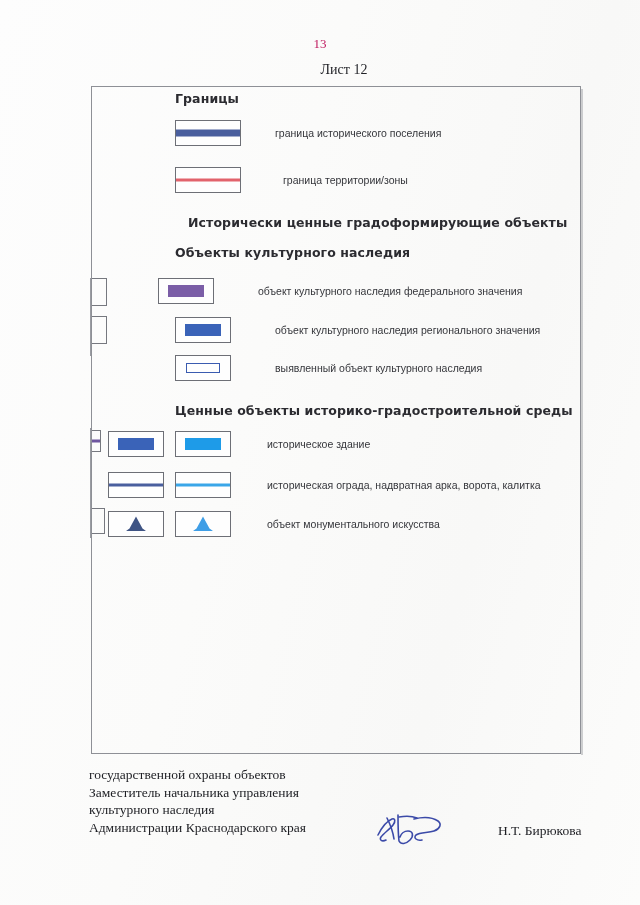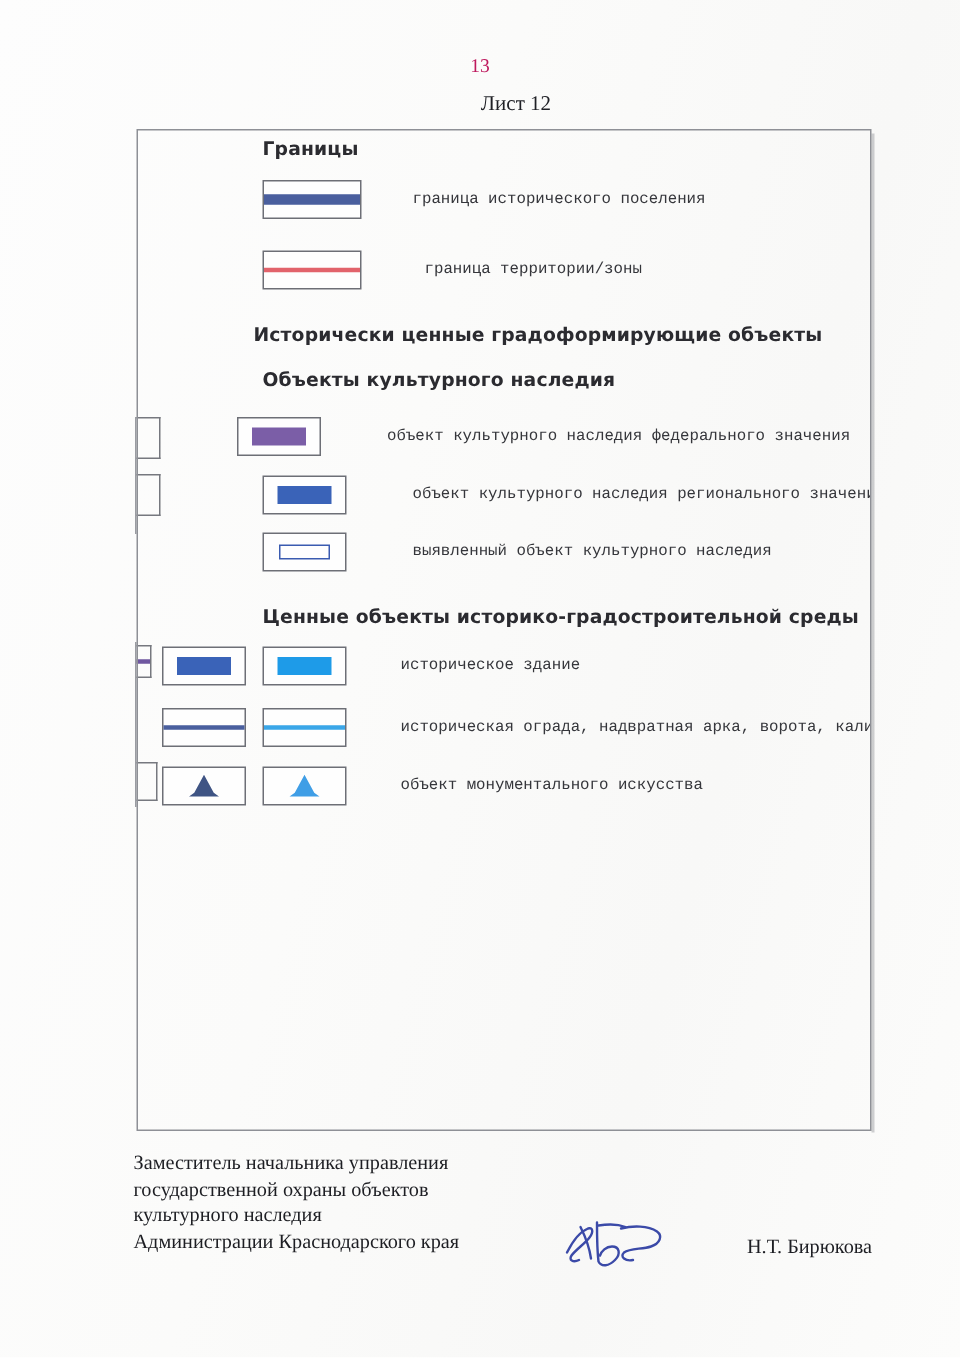--- a/index.html
+++ b/index.html
@@ -50,21 +50,21 @@
     font-family:"DejaVu Sans", sans-serif;
     font-weight:bold;
     font-size:12.5px;
     color:#2b2b30;
     letter-spacing:.1px;
     white-space:nowrap;
   }
   
   .row{ position:absolute; display:flex; align-items:center; }
   .label{
-    font-family:Liberation Mono, monospace;
+    font-family:Liberation Sans, sans-serif;
     font-size:10.5px;
     color:#35363b;
     white-space:nowrap;
   }
   
   .sw{
     box-sizing:border-box;
     border:1.3px solid #6d6f76;
     background:#fefefe;
     position:relative;
@@ -172,21 +172,21 @@
       <span class="label" style="margin-left:34px;">граница исторического поселения</span>
     </div>
 
     <div class="row" style="left:83px;top:80px;">
       <span class="sw sw-wide">
         <span class="line-thin" style="background:#e2636c;"></span>
       </span>
       <span class="label" style="margin-left:42px;">граница территории/зоны</span>
     </div>
 
-    <div class="heading" style="left:77px;top:128px;">Исторически ценные градоформирующие объекты</div>
+    <div class="heading" style="left:96px;top:128px;">Исторически ценные градоформирующие объекты</div>
 
     <div class="heading" style="left:83px;top:158px;">Объекты культурного наследия</div>
 
     <div class="row" style="left:66px;top:191px;">
       <span class="sw sw-main">
         <span class="fill-rect" style="background:#7b5ea7;"></span>
       </span>
       <span class="label" style="margin-left:44px;">объект культурного наследия федерального значения</span>
     </div>
 
@@ -239,22 +239,22 @@
           <path d="M12 1 L18.5 13 L22 15.5 L2 15.5 L5.5 13 Z" fill="#3f9ee6"></path>
         </svg>
       </span>
       <span class="label" style="margin-left:36px;">объект монументального искусства</span>
     </div>
 
   </div>
 </div>
 
 <div class="footer-block">
+  <div class="footer-line">государственной охраны объектов</div>
   <div class="footer-line">Заместитель начальника управления</div>
-  <div class="footer-line">государственной охраны объектов</div>
   <div class="footer-line">культурного наследия</div>
   <div class="footer-line">Администрации Краснодарского края</div>
 </div>
 
 <svg class="signature" viewBox="0 0 100 48">
   <g fill="none" stroke="#3b4aa8" stroke-width="1.6" stroke-linecap="round" stroke-linejoin="round">
     <path d="M6 30 C10 22, 15 16, 20 14 C23 13, 24 16, 21 20 C18 24, 12 28, 9 32 C7 35, 10 37, 14 35"></path>
     <path d="M15 13 C18 19, 21 27, 22 34"></path>
     <path d="M26 10 C26 18, 26 28, 27 36 C29 40, 34 39, 38 35 C42 31, 41 26, 36 26 C32 26, 29 29, 28 32"></path>
     <path d="M27 12 C33 11, 40 11, 45 13"></path>

